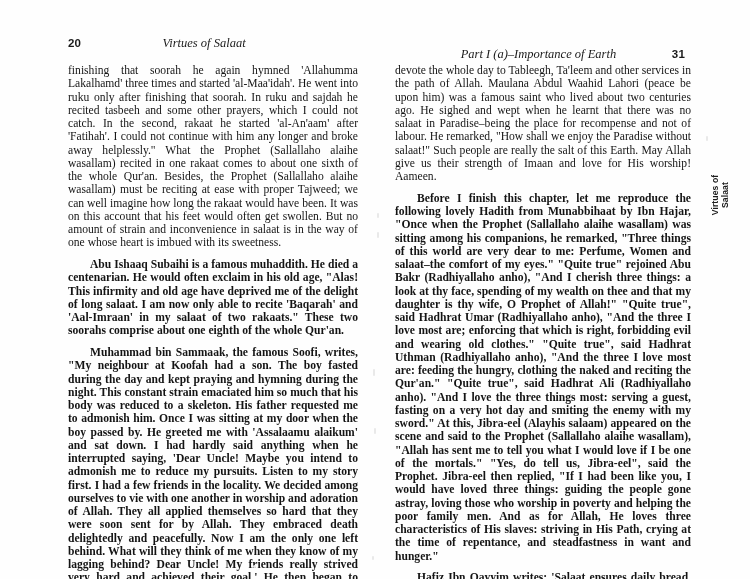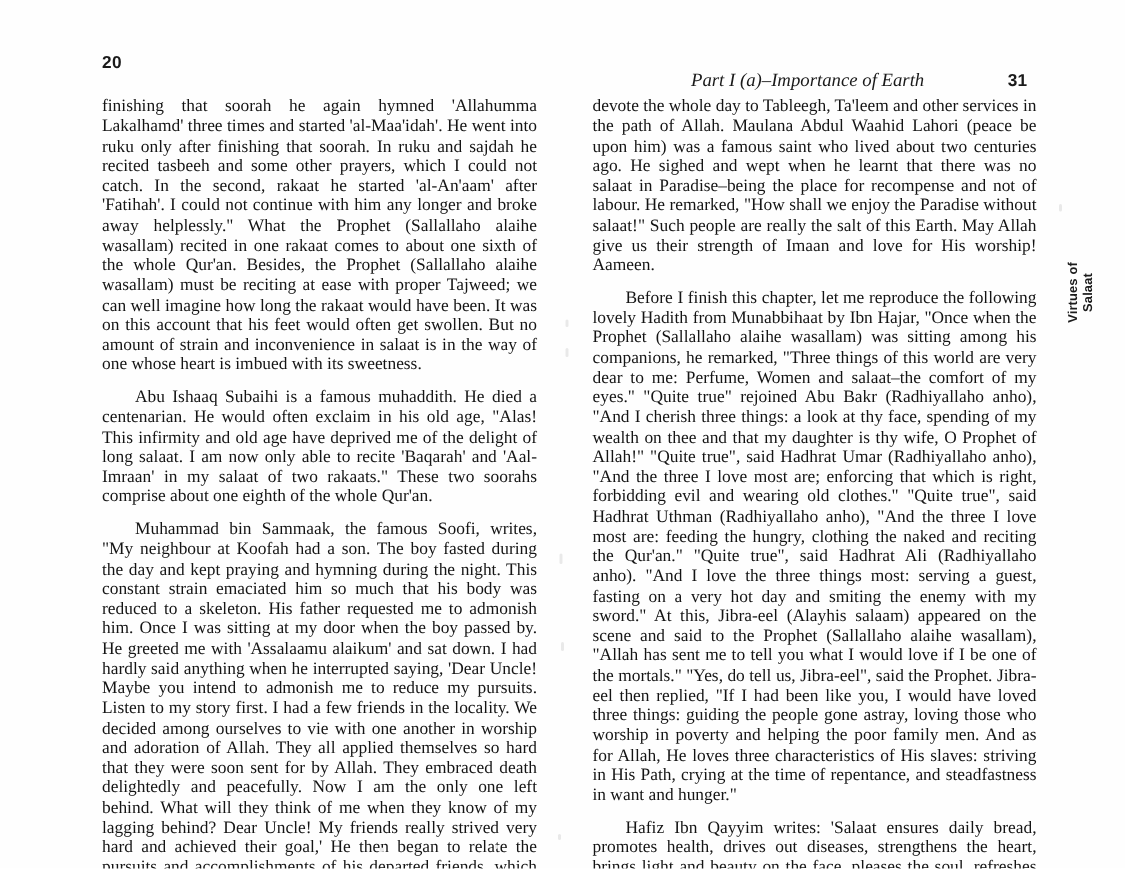--- a/index.html
+++ b/index.html
@@ -80,20 +80,21 @@
 
   .textblock p {
     margin: 0;
     text-indent: 22px;
   }
   .textblock p.cont {
     text-indent: 0;
   }
   .textblock p.spaced {
     margin-top: 8.5px;
+    font-weight: bold;
   }
 
   
   .side-tab {
     position: absolute;
     left: 700px;
     top: 163px;
     width: 40px;
     height: 64px;
   }
@@ -123,20 +124,21 @@
 </style>
 </head>
 <body>
 
 <div id="spread">
 
   <div class="page left">
 
     <div class="running-head">
       <span class="folio">20</span>
+      <span class="head-title">Virtues of Salaat</span>
     </div>
 
     <div class="textblock">
       <p class="cont">finishing that soorah he again hymned 'Allahumma Lakalhamd' three times and started 'al-Maa'idah'. He went into ruku only after finishing that soorah. In ruku and sajdah he recited tasbeeh and some other prayers, which I could not catch. In the second, rakaat he started 'al-An'aam' after 'Fatihah'. I could not continue with him any longer and broke away helplessly." What the Prophet (Sallallaho alaihe wasallam) recited in one rakaat comes to about one sixth of the whole Qur'an. Besides, the Prophet (Sallallaho alaihe wasallam) must be reciting at ease with proper Tajweed; we can well imagine how long the rakaat would have been. It was on this account that his feet would often get swollen. But no amount of strain and inconvenience in salaat is in the way of one whose heart is imbued with its sweetness.</p>
       <p class="spaced">Abu Ishaaq Subaihi is a famous muhaddith. He died a centenarian. He would often exclaim in his old age, "Alas! This infirmity and old age have deprived me of the delight of long salaat. I am now only able to recite 'Baqarah' and 'Aal-Imraan' in my salaat of two rakaats." These two soorahs comprise about one eighth of the whole Qur'an.</p>
       <p class="spaced">Muhammad bin Sammaak, the famous Soofi, writes, "My neighbour at Koofah had a son. The boy fasted during the day and kept praying and hymning during the night. This constant strain emaciated him so much that his body was reduced to a skeleton. His father requested me to admonish him. Once I was sitting at my door when the boy passed by. He greeted me with 'Assalaamu alaikum' and sat down. I had hardly said anything when he interrupted saying, 'Dear Uncle! Maybe you intend to admonish me to reduce my pursuits. Listen to my story first. I had a few friends in the locality. We decided among ourselves to vie with one another in worship and adoration of Allah. They all applied themselves so hard that they were soon sent for by Allah. They embraced death delightedly and peacefully. Now I am the only one left behind. What will they think of me when they know of my lagging behind? Dear Uncle! My friends really strived very hard and achieved their goal,' He then began to relate the pursuits and accomplishments of his departed friends, which astonished all the listeners. After this he left me. I heard a few days later that the boy too had died (May Allah bless him)."</p>
 
     </div>
 
   </div>

